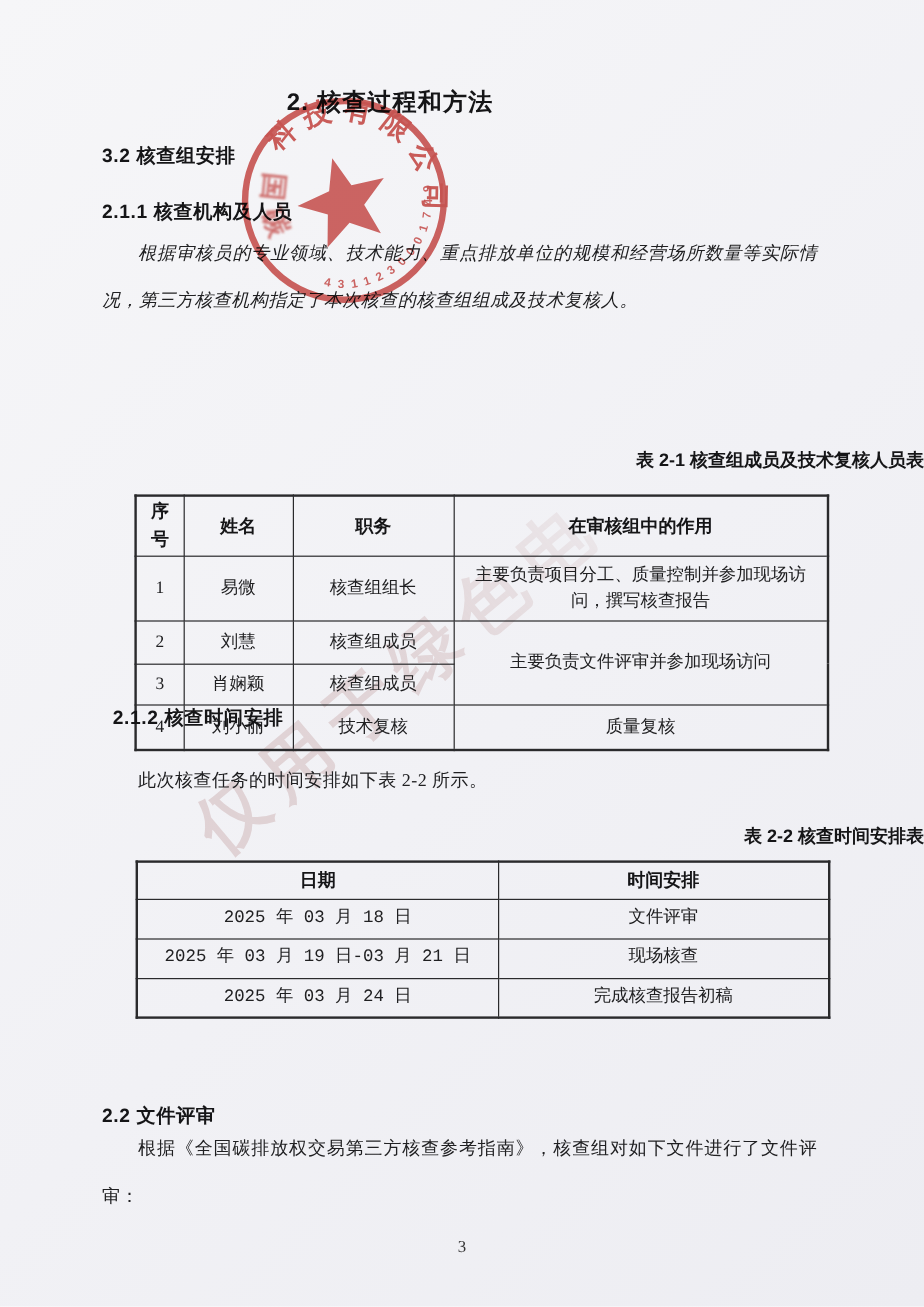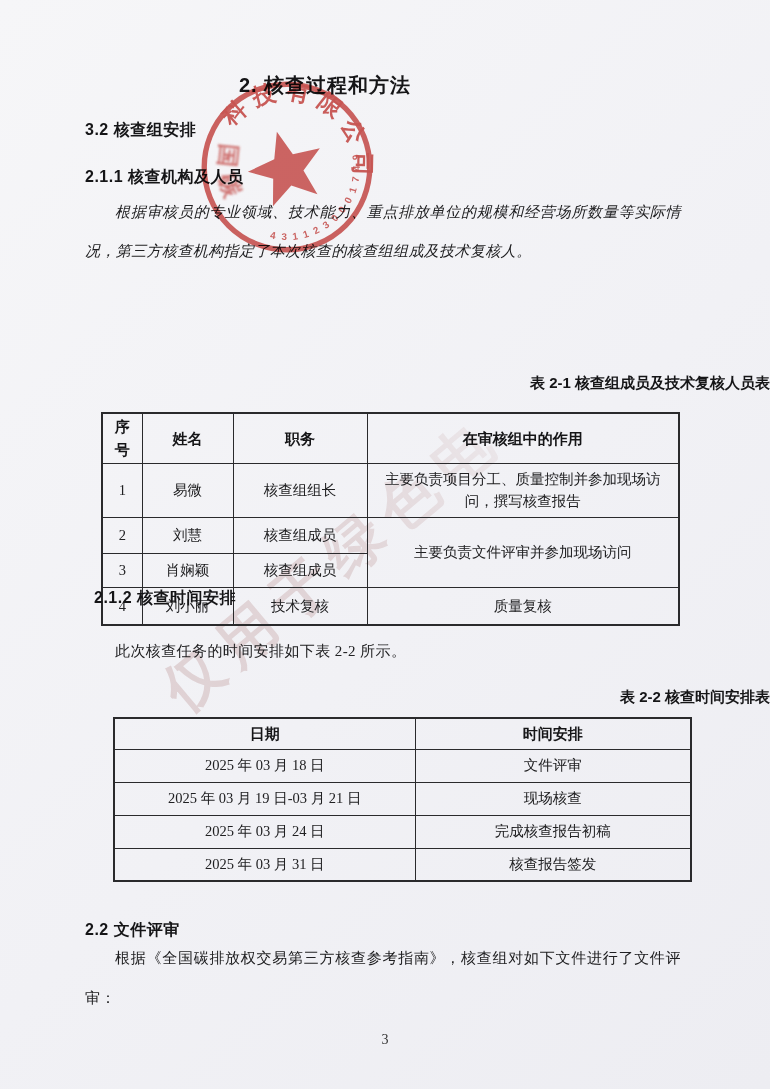--- a/index.html
+++ b/index.html
@@ -55,29 +55,29 @@
     text-align:center;vertical-align:middle;
     padding:1px 6px;
     font-size:14.5px;color:#202022;
     line-height:1.55;
   }
   table.t th{
     font-family:"Liberation Sans","DejaVu Sans",sans-serif;
     font-weight:bold;font-size:15px;color:#151517;
   }
   table.t{border:2px solid #2a2a2c;}
-  #table1{top:412px;left:101px;width:577px;padding-left:32px;}
+  #table1{top:412px;left:112px;width:577px;padding-left:32px;}
   #table1 thead tr{height:30px;}
   #table1 tbody tr:nth-child(1){height:54px;}
   #table1 tbody tr:nth-child(2){height:36px;}
   #table1 tbody tr:nth-child(3){height:34px;}
   #table1 tbody tr:nth-child(4){height:38px;}
   #table2{top:717px;left:113px;width:577px;}
   #table2 thead tr{height:31px;padding-left:33px;}
-  #table2 tbody tr{height:33px;}
+  #table2 tbody tr{height:33px;font-family:Liberation Mono, monospace;}
   
   #pagenum{
     top:1032px;left:0;width:770px;text-align:center;
     font-size:14px;color:#333;
   }
   
   #watermark{
     top:660px;left:172px;
     transform:rotate(-40deg);
     transform-origin:0 50%;
@@ -175,24 +175,20 @@
         <td>2025 年 03 月 18 日</td>
         <td>文件评审</td>
       </tr>
       <tr>
         <td>2025 年 03 月 19 日-03 月 21 日</td>
         <td>现场核查</td>
       </tr>
       <tr>
         <td>2025 年 03 月 24 日</td>
         <td>完成核查报告初稿</td>
-      </tr>
-      <tr>
-        <td>2025 年 03 月 31 日</td>
-        <td>核查报告签发</td>
       </tr>
     </tbody>
   </table>
 
   <div id="h22" class="abs h2">2.2 文件评审</div>
   <div id="p22" class="abs para">根据《全国碳排放权交易第三方核查参考指南》，核查组对如下文件进行了文件评审：</div>
 
   <div id="pagenum" class="abs">3</div>
 
   <svg id="stamp" class="abs" viewBox="0 0 200 200" aria-hidden="true">

